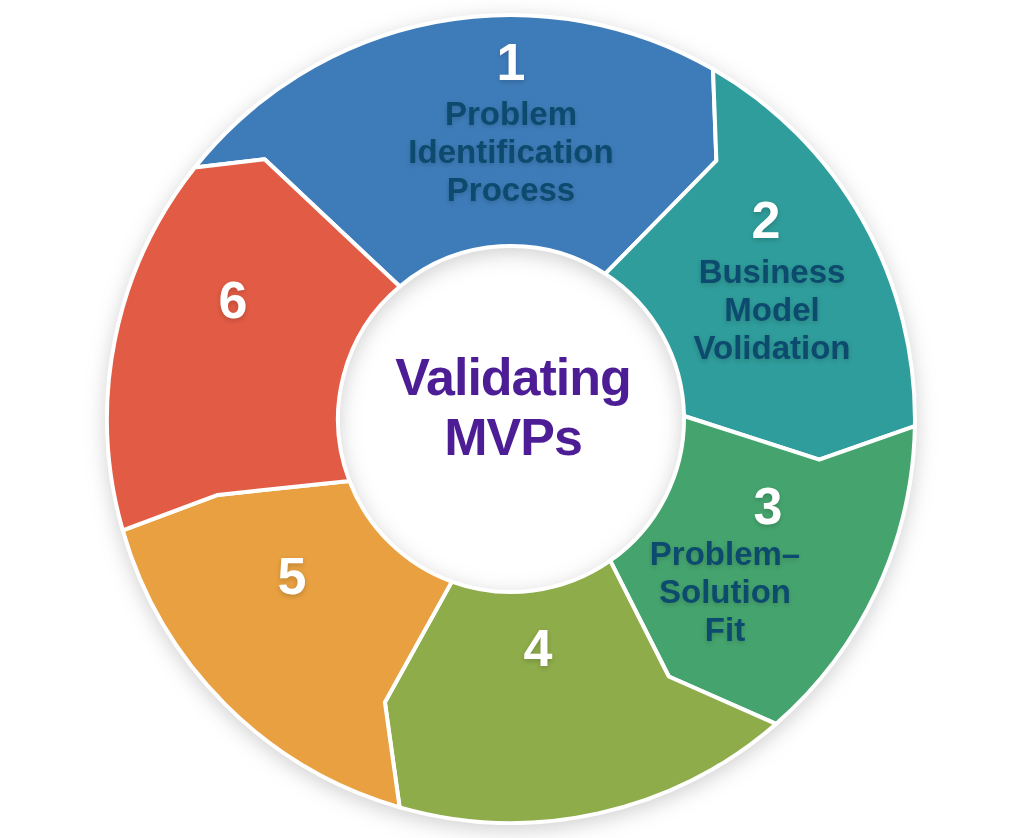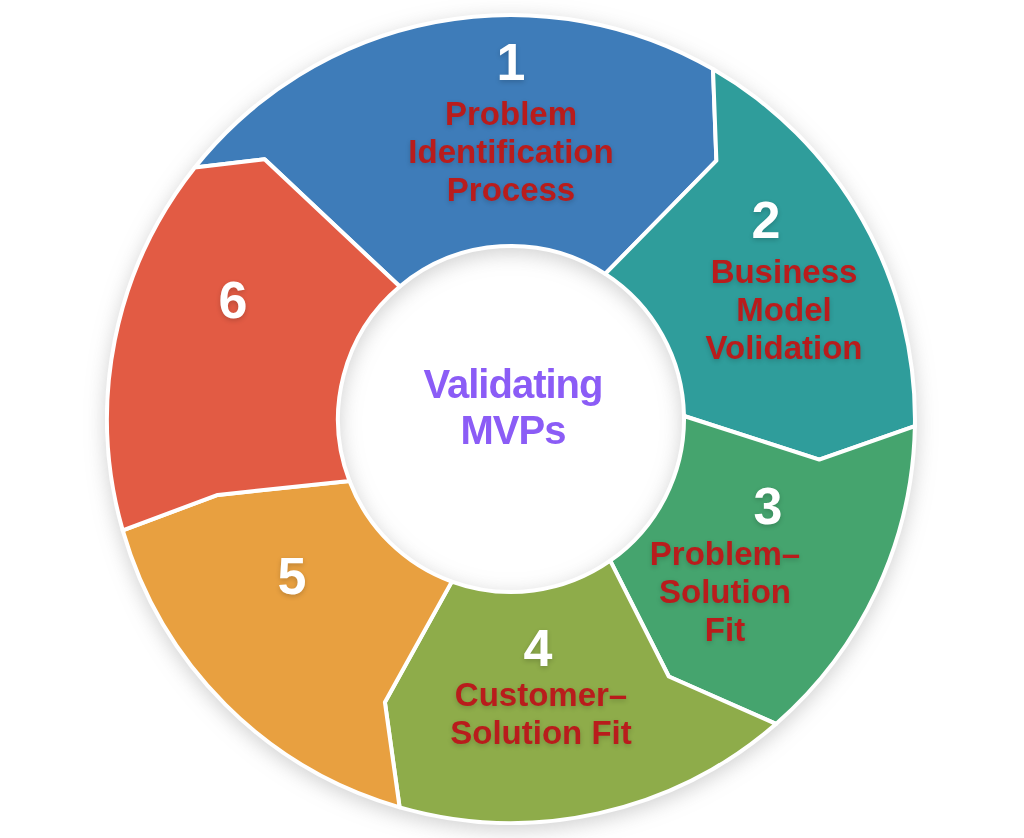--- a/index.html
+++ b/index.html
@@ -29,34 +29,34 @@
     font-weight: 700;
     line-height: 1;
     text-shadow: 0 2px 5px rgba(0,0,0,0.18);
     white-space: pre-line;
     text-align: center;
     user-select: none;
   }
   .seg-label {
     position: absolute;
     transform: translate(-50%, -50%);
-    color: #b91c1c;
+    color: #0c4a6e;
     font-size: 33px;
     font-weight: 700;
     line-height: 1.15;
     text-shadow: 0 2px 5px rgba(0,0,0,0.18);
     white-space: pre-line;
     text-align: center;
     user-select: none;
   }
   .center-title {
     position: absolute;
     transform: translate(-50%, -50%);
-    color: #8b5cf6;
-    font-size: 40px;
+    color: #4c1d95;
+    font-size: 52px;
     font-weight: 700;
     letter-spacing: -1px;
     line-height: 1.16;
     white-space: pre-line;
     text-align: center;
     user-select: none;
   }
 </style>
 </head>
 <body>
@@ -71,32 +71,30 @@
       <path d="M 451.8 581.6 L 384.9 702.2 L 399.6 807.3 A 404 404 0 0 1 122.7 530.4 L 217.7 494.9 L 349.5 481.0 A 173 173 0 0 0 451.8 581.6 Z" fill="#E8A040" stroke="#FFFFFF" stroke-width="4" stroke-linejoin="round"></path>
       <path d="M 349.5 481.0 L 217.7 494.9 L 122.7 530.4 A 404 404 0 0 1 194.8 167.5 L 264.6 159.3 L 399.8 286.5 A 173 173 0 0 0 349.5 481.0 Z" fill="#E25B44" stroke="#FFFFFF" stroke-width="4" stroke-linejoin="round"></path>
     </svg>
 
   <div class="seg-num" style="left:511px; top:62px;">1</div>
   <div class="seg-label" style="left:511px; top:152px;">Problem
 Identification
 Process</div>
 
   <div class="seg-num" style="left:766px; top:220px;">2</div>
-  <div class="seg-label" style="left:772px; top:310px;margin-left:12px;">Business
+  <div class="seg-label" style="left:772px; top:310px;">Business
 Model
 Volidation</div>
 
   <div class="seg-num" style="left:768px; top:506px;">3</div>
   <div class="seg-label" style="left:725px; top:592px;">Problem–
 Solution
 Fit</div>
 
   <div class="seg-num" style="left:538px; top:648px;">4</div>
-  <div class="seg-label" style="left:541px; top:714px;">Customer–
-Solution Fit</div>
 
   <div class="seg-num" style="left:292px; top:576px;">5</div>
 
   <div class="seg-num" style="left:233px; top:300px;">6</div>
 
   <div class="center-title" style="left:513px; top:407px;">Validating
 MVPs</div>
 </div>
 
 </body></html>

